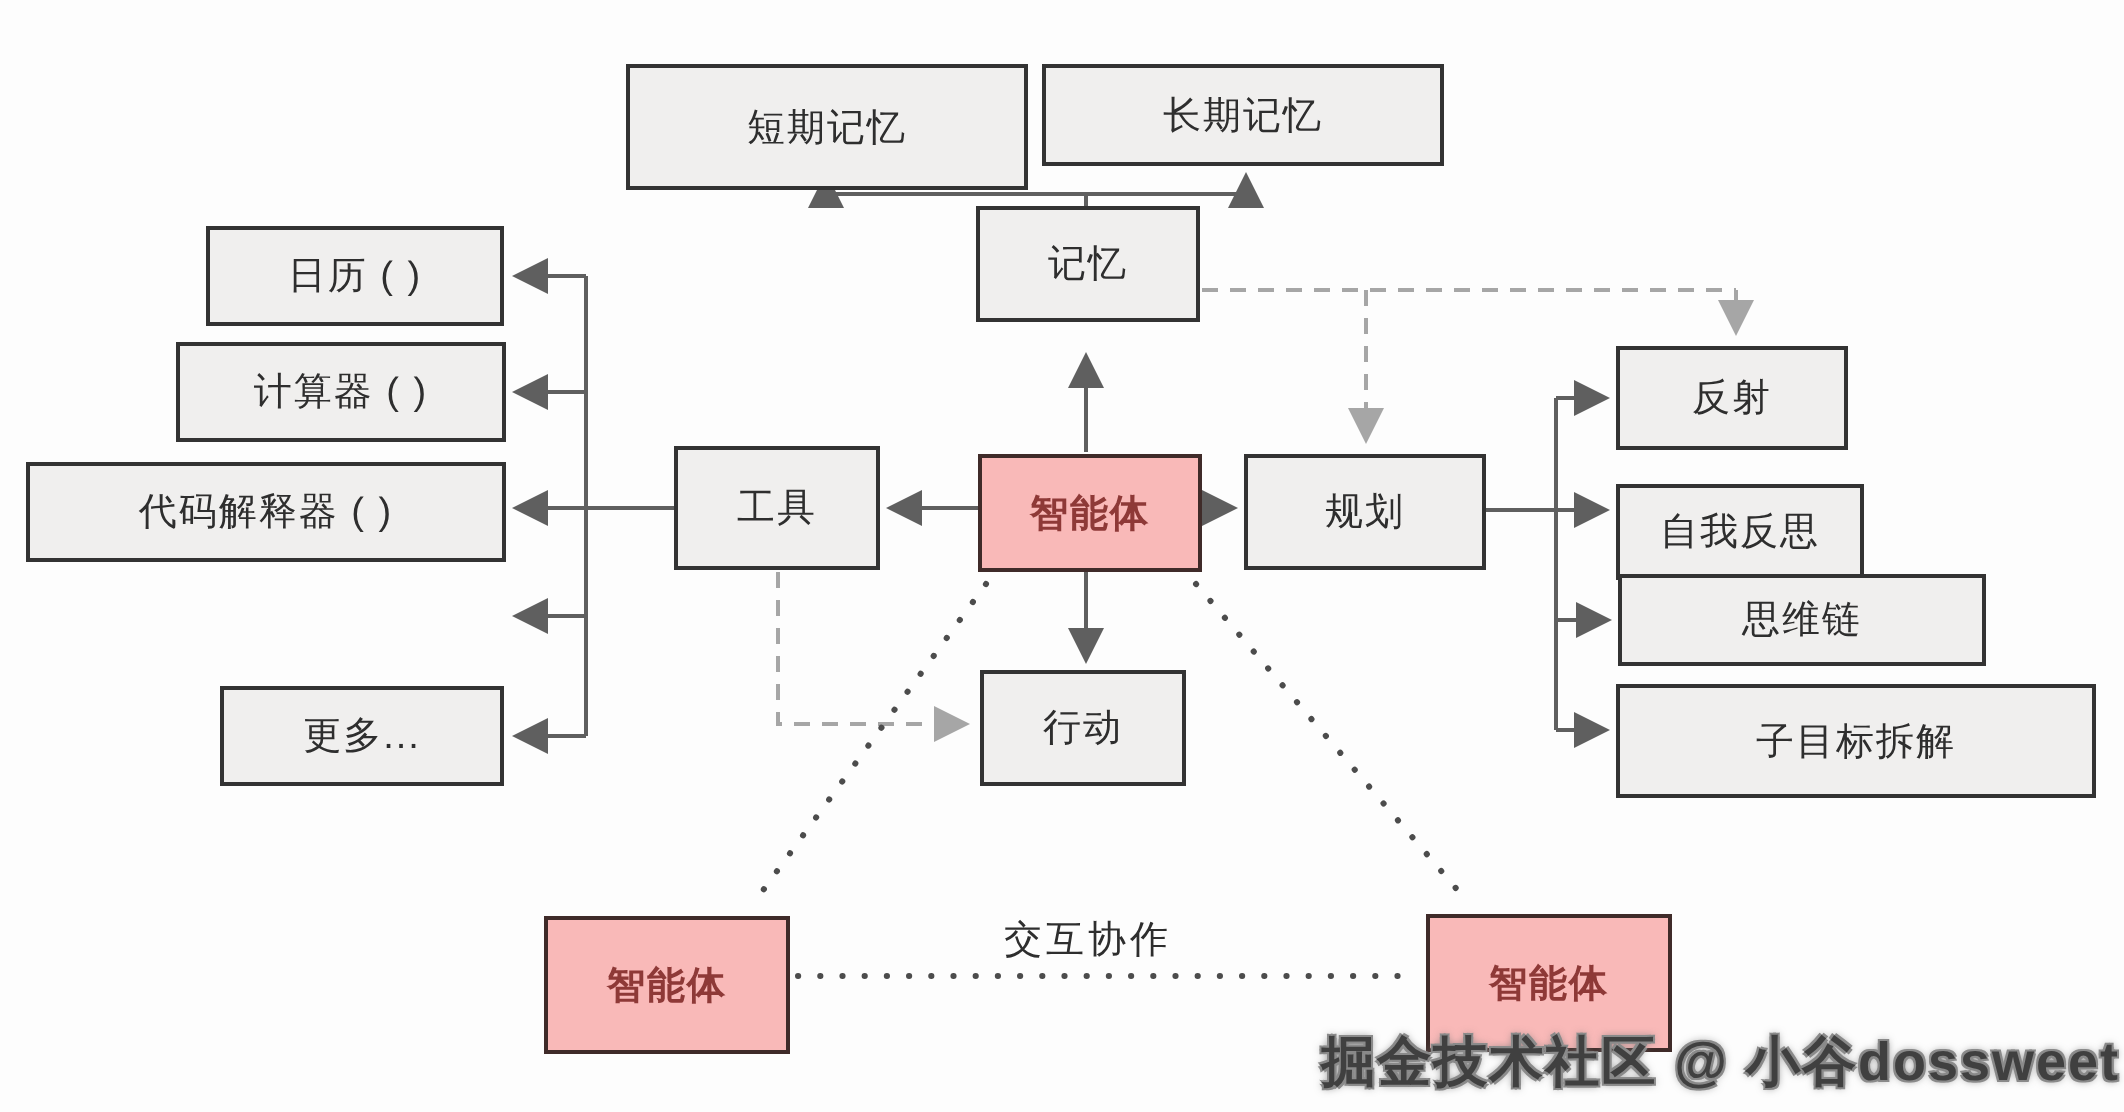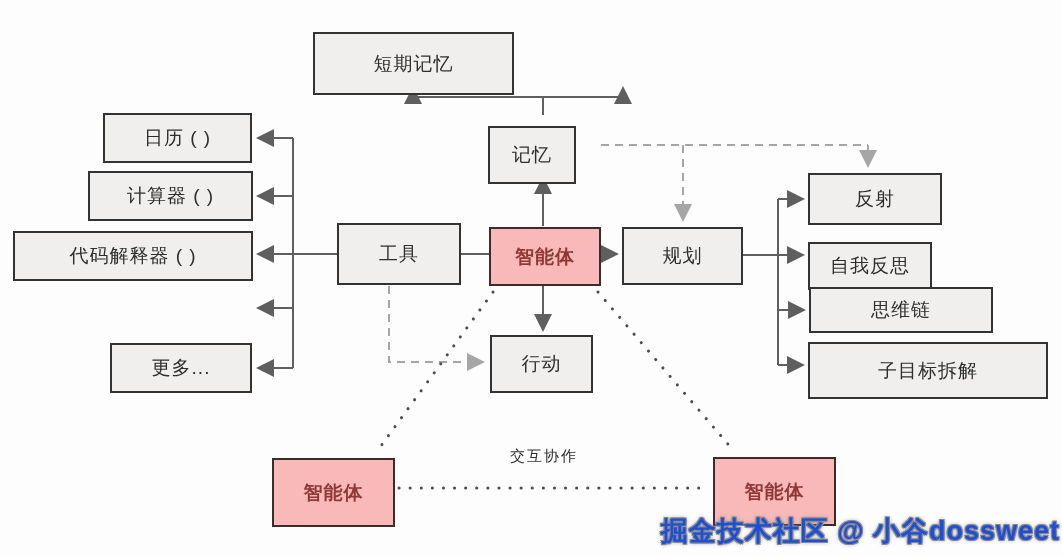--- a/index.html
+++ b/index.html
@@ -56,55 +56,55 @@
   }
   .node.agent {
     background: var(--agent-fill, #f9b9b8);
     border-color: var(--agent-border, #3f2b29);
     color: var(--agent-text, #8e3937);
     font-weight: 600;
   }
   
   .n-short-term   { left:313px; top:32px;  width:201px; height:63px; }
   .n-long-term    { left:521px; top:32px;  width:201px; height:51px; }
-  .n-memory       { left:488px; top:126px; width:88px; height:58px; }
+  .n-memory       { left:488px; top:103px; width:112px; height:58px; }
   .n-calendar     { left:103px; top:113px; width:149px; height:50px; }
   .n-calculator   { left:88px;  top:171px; width:165px; height:50px; }
   .n-code-interp  { left:13px;  top:231px; width:240px; height:50px; }
   .n-search       { left:143px; top:283px; width:110px; height:51px; }
   .n-more         { left:110px; top:343px; width:142px; height:50px; }
-  .n-tools        { left:337px; top:223px; width:124px; height:62px; }
+  .n-tools        { left:337px; top:223px; width:103px; height:62px; }
   .n-agent-center { left:489px; top:227px; width:112px; height:59px; }
   .n-planning     { left:622px; top:227px; width:121px; height:58px; }
   .n-action       { left:490px; top:335px; width:103px; height:58px; }
-  .n-reflection   { left:808px; top:173px; width:134px; height:52px; }
+  .n-reflection   { left:808px; top:173px; width:116px; height:52px; }
   .n-self-reflect { left:808px; top:230px; width:124px; height:48px;margin-top:12px; }
   .n-cot          { left:809px; top:287px; width:184px; height:46px; }
   .n-subgoal      { left:808px; top:342px; width:240px; height:57px; }
   .n-agent-left   { left:272px; top:458px; width:123px; height:69px; }
   .n-agent-right  { left:713px; top:457px; width:123px; height:69px; }
 
   .edge-label {
     position: absolute;
-    left: 489px; top: 447px;
+    left: 489px; top: 457px;
     width: 110px;
     text-align: center;
-    font-size: 15px;
+    font-size: 19px;
     letter-spacing: 2px;
     color: var(--node-text, #2e2e2e);
     font-weight: 500;
   }
   .watermark {
     position: absolute;
     right: 2px;
     bottom: 7px;
     font-size: 27px;
     font-weight: bold;
     letter-spacing: 1px;
-    color: #1d4ed8;
+    color: #404040;
     text-shadow:
       -1px -1px 0 #8a8a8a,
        1px -1px 0 #8a8a8a,
       -1px  1px 0 #8a8a8a,
        1px  1px 0 #8a8a8a,
        0 0 4px #777;
   }
 </style>
 </head>
 <body>
@@ -148,20 +148,21 @@
     <path class="edge-dashed" marker-end="url(#arrow-light)" d="M868,145 L868,164"></path>
 
     <path class="edge-dashed" marker-end="url(#arrow-light)" d="M389,286 L389,362 L481,362"></path>
 
     <path class="edge-dotted" d="M493,292 L378,450"></path>
     <path class="edge-dotted" d="M598,292 L733,450"></path>
     <path class="edge-dotted" d="M399,488 L708,488"></path>
   </svg>
 
   <div class="node n-short-term">短期记忆</div>
+  <div class="node n-long-term">长期记忆</div>
   <div class="node n-memory">记忆</div>
 
   <div class="node n-calendar">日历 ( )</div>
   <div class="node n-calculator">计算器 ( )</div>
   <div class="node n-code-interp">代码解释器 ( )</div>
   <div class="node n-more">更多...</div>
 
   <div class="node n-tools">工具</div>
   <div class="node agent n-agent-center">智能体</div>
   <div class="node n-planning">规划</div>

